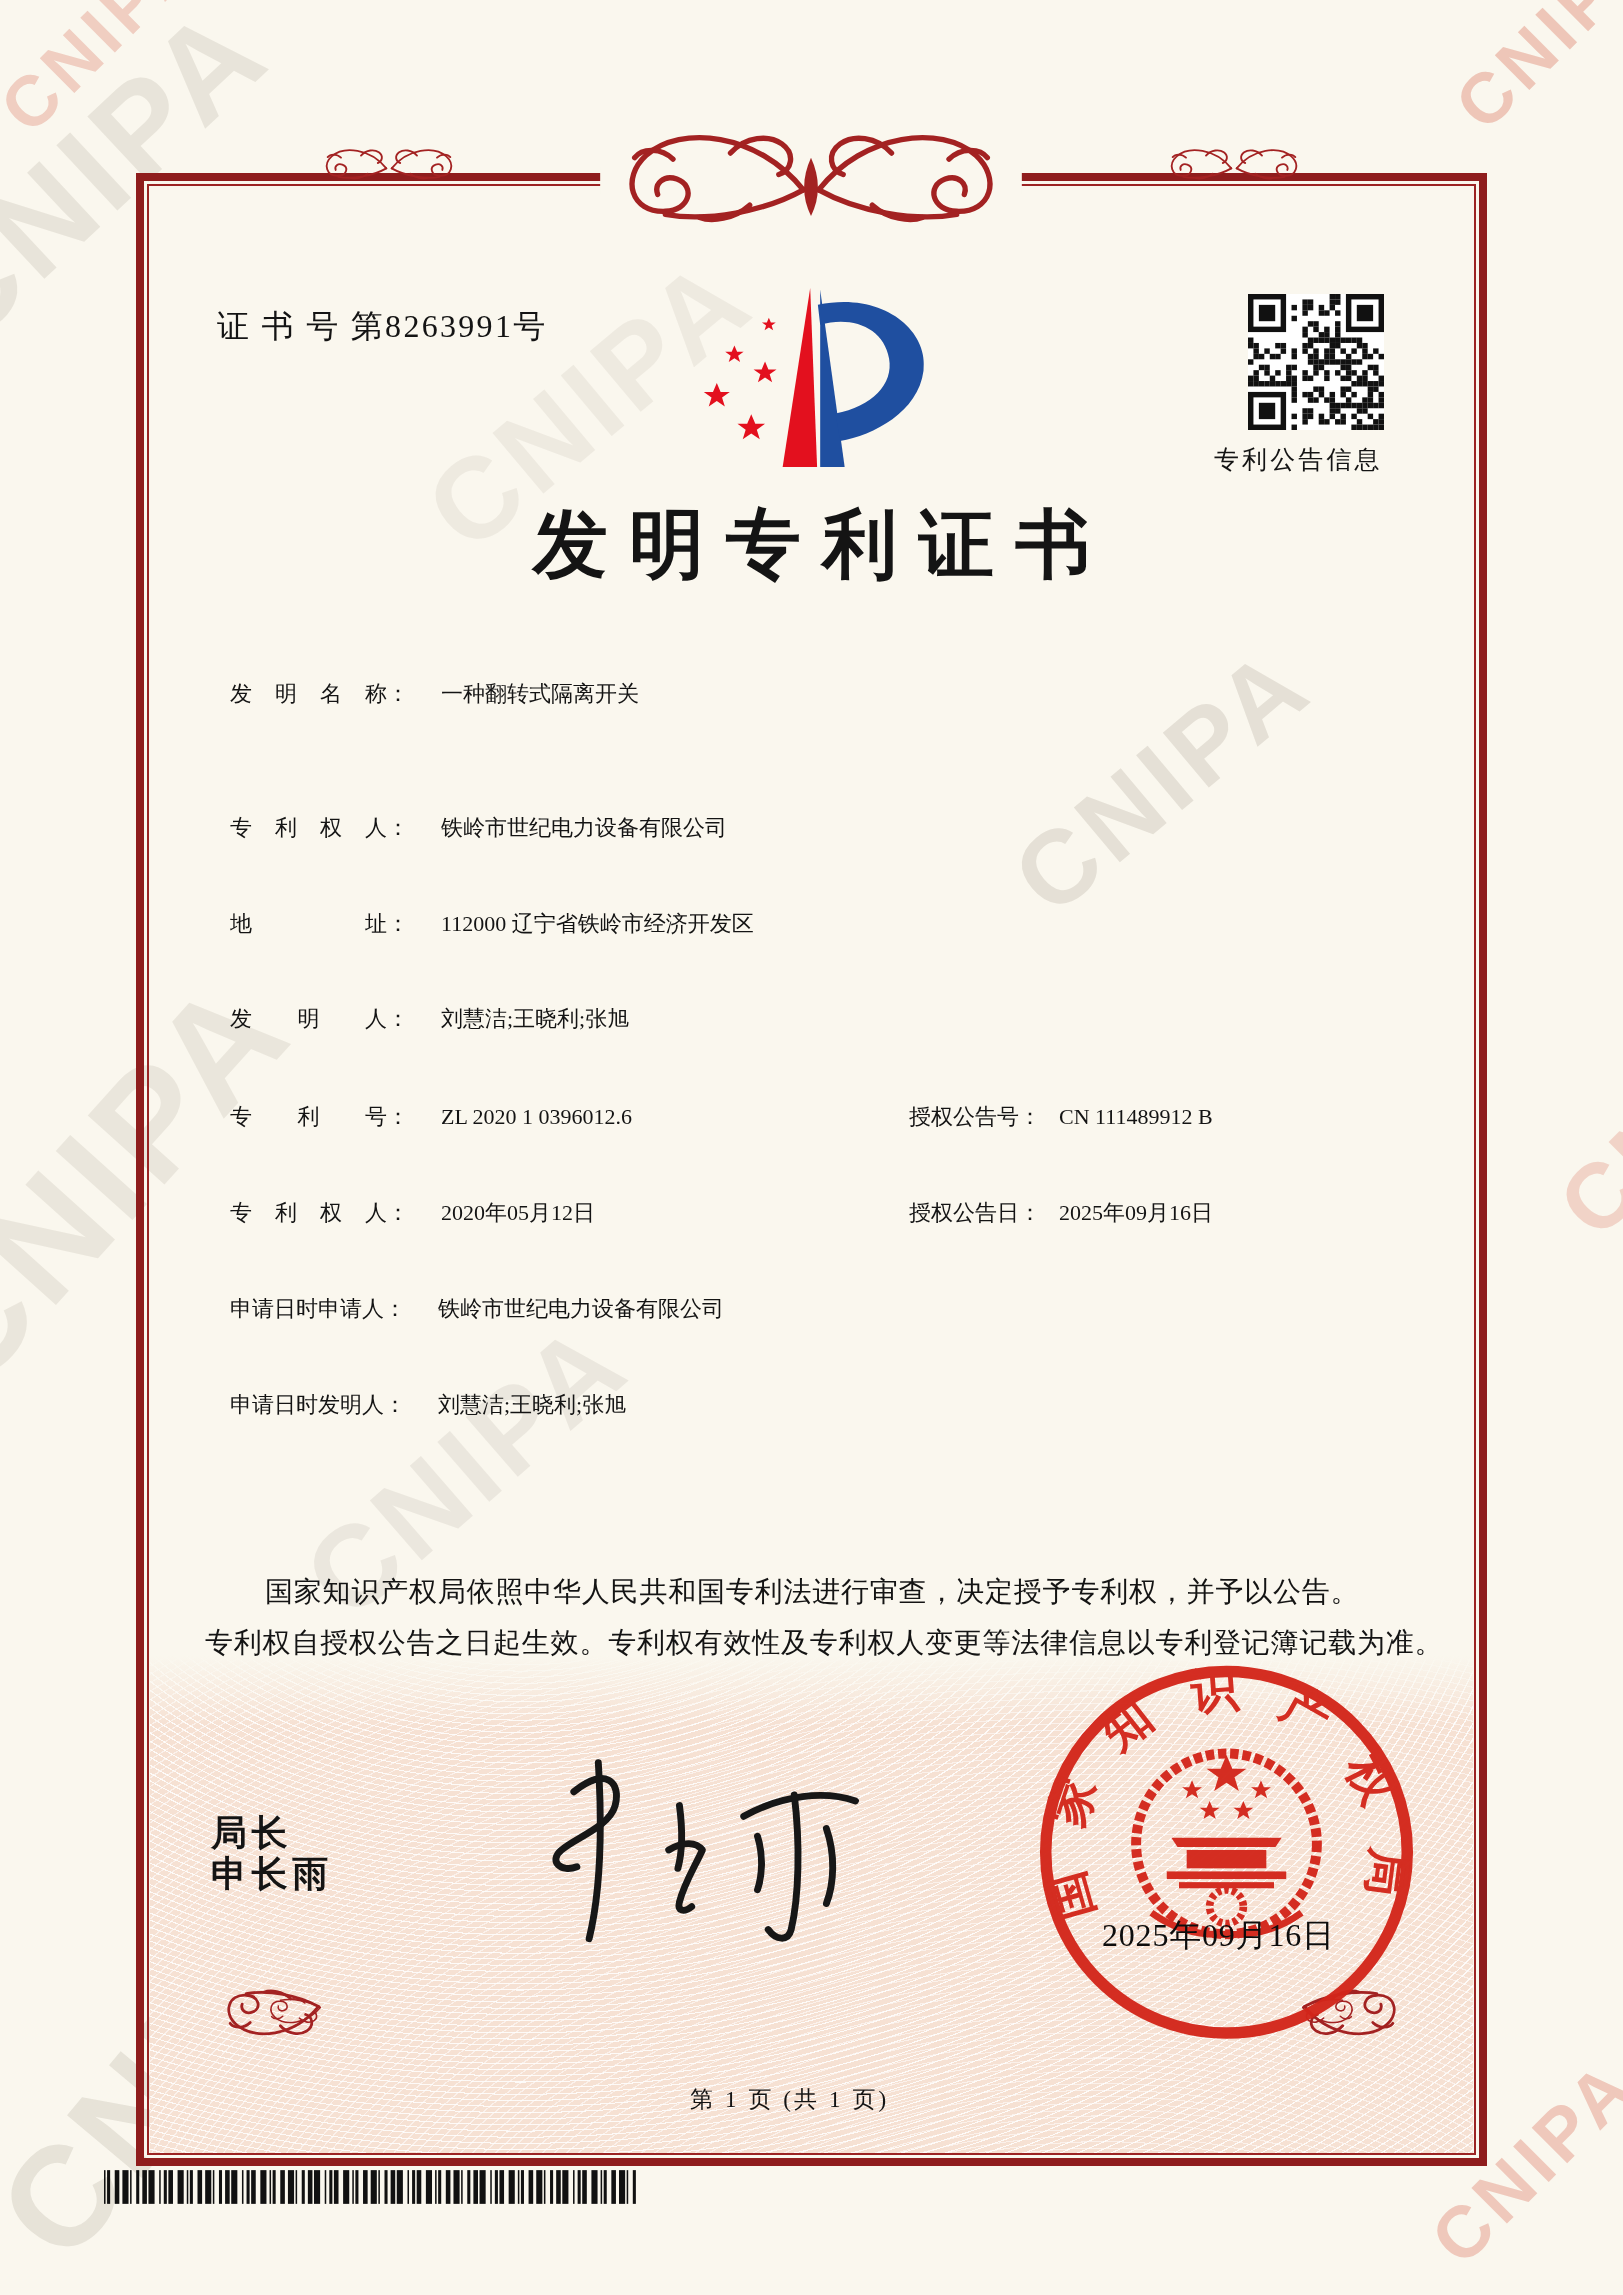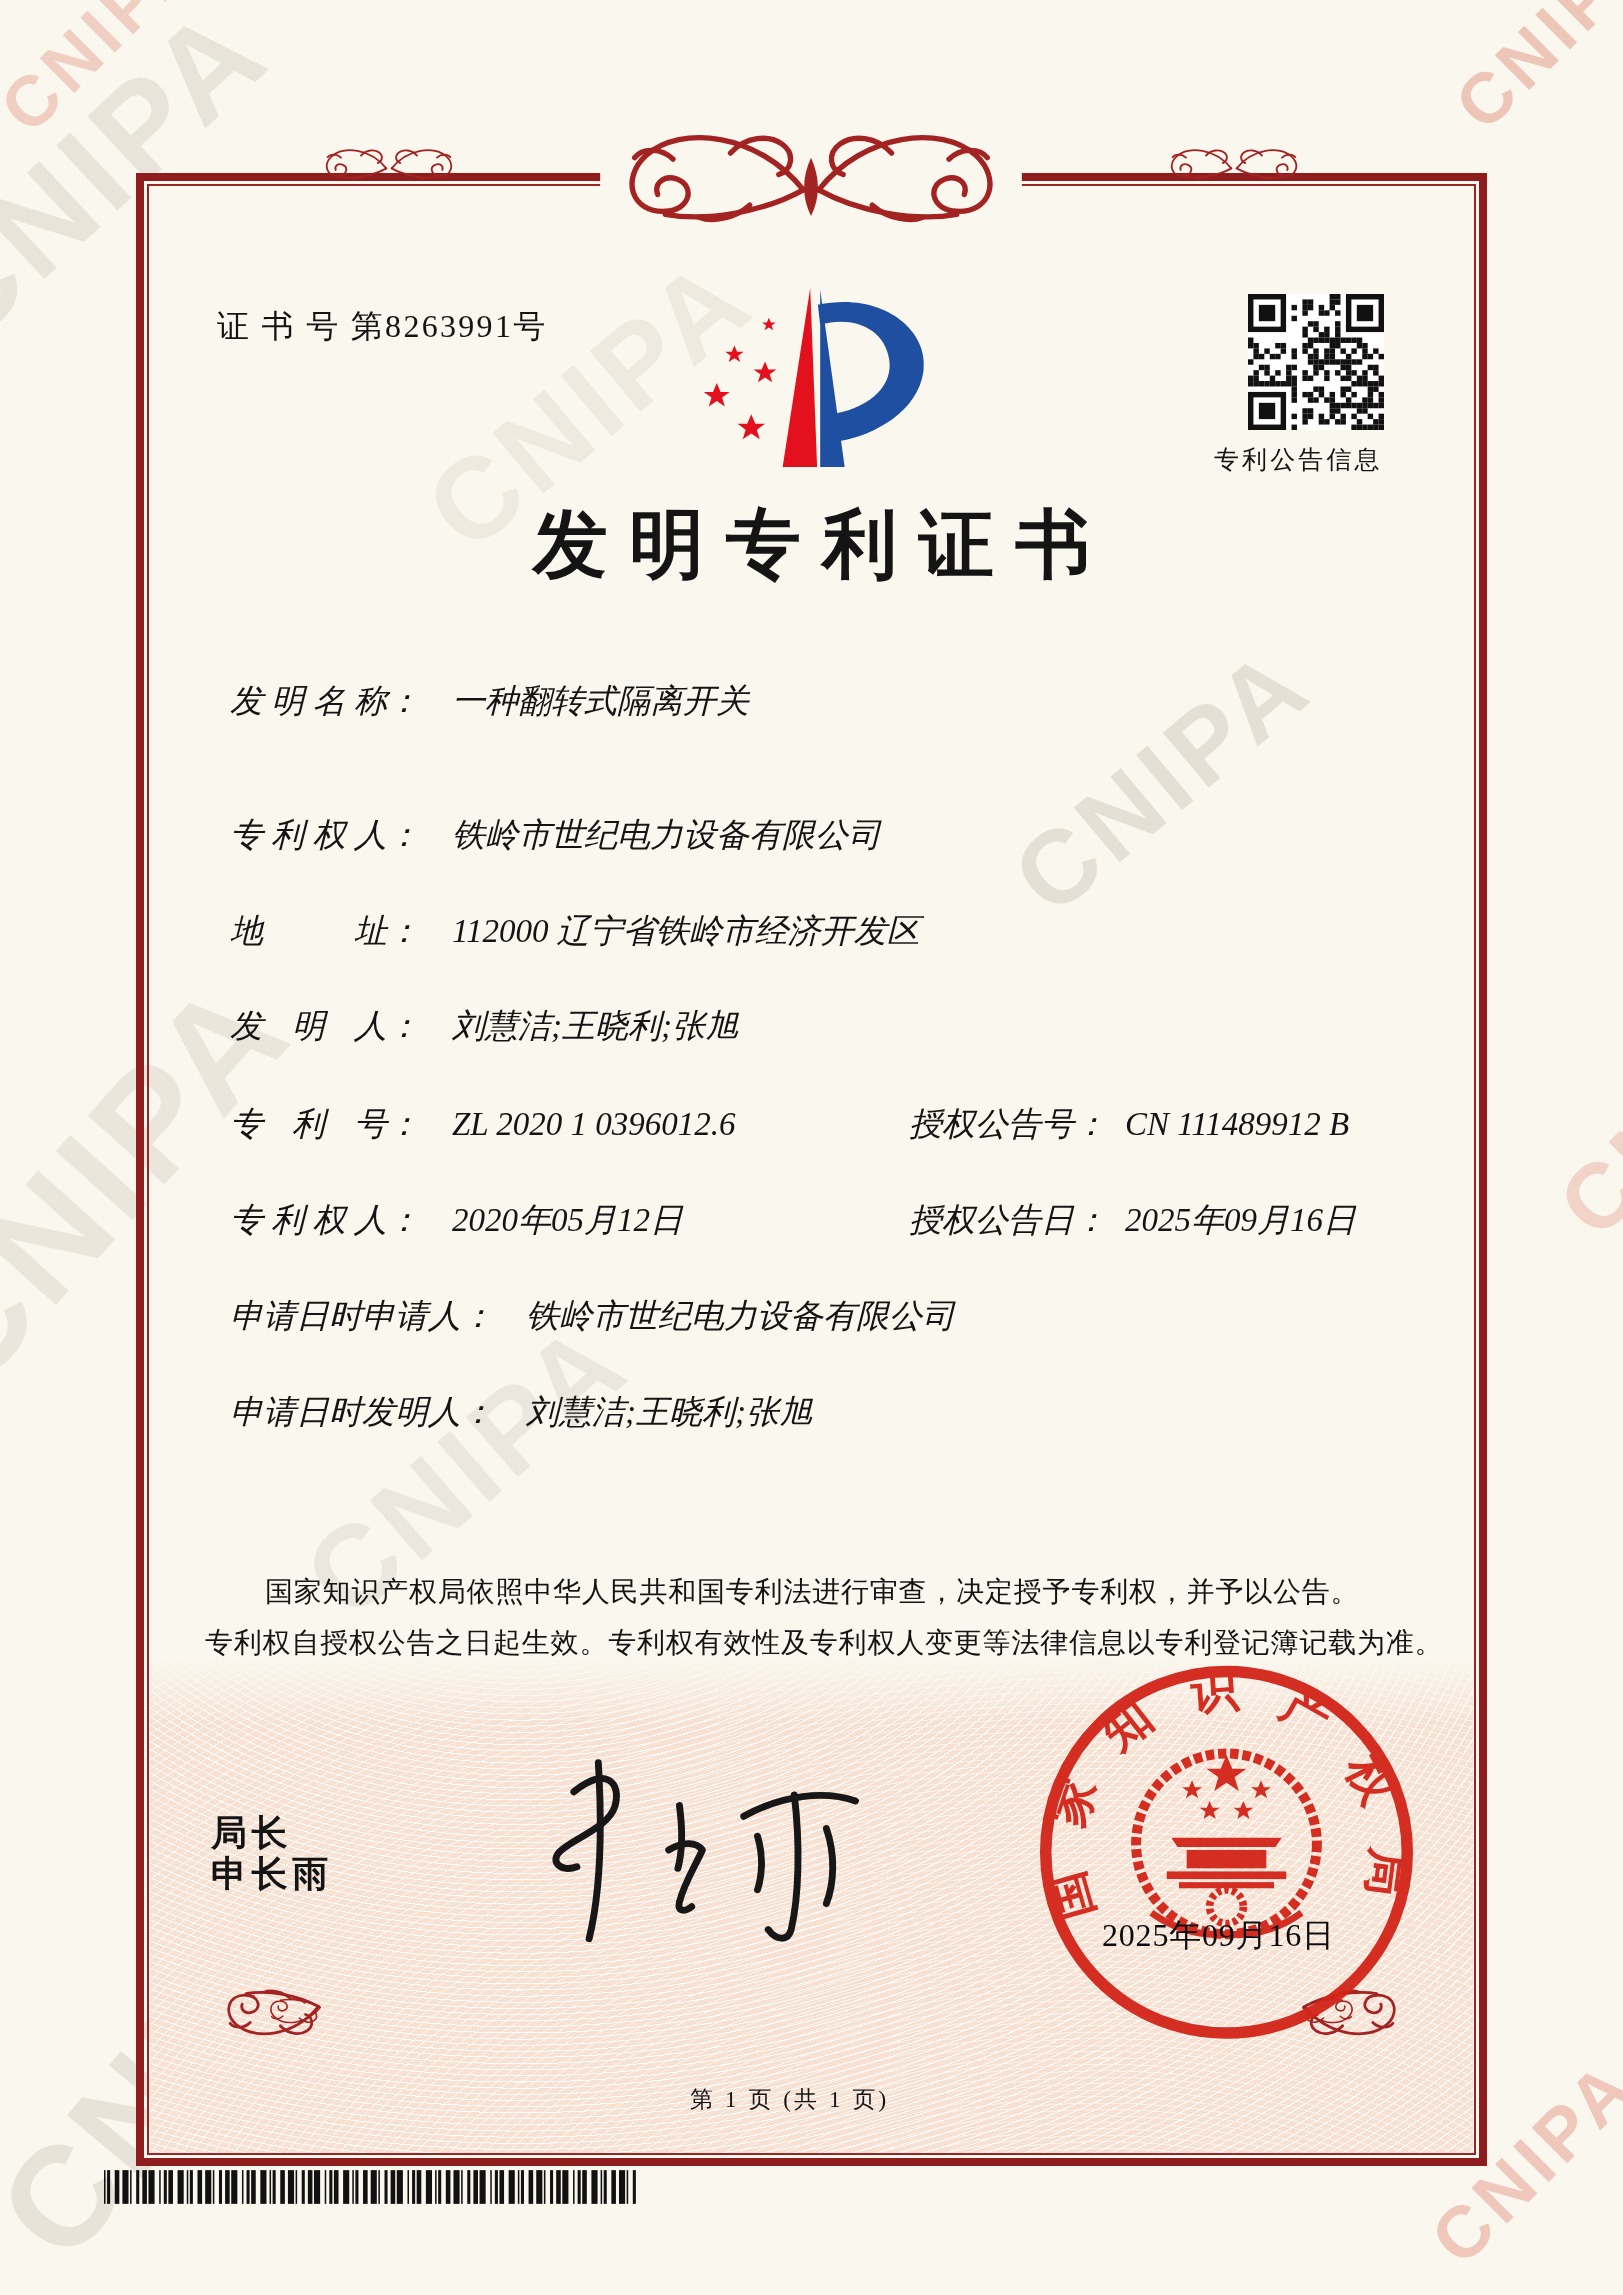--- a/index.html
+++ b/index.html
@@ -18,21 +18,21 @@
          background-color:#f6e1d3;
          background-image:
            repeating-radial-gradient(997px 728px at 28% -45%, rgba(255,255,255,0) 0 7px, rgba(255,255,255,.85) 7px 8.4px),
            repeating-radial-gradient(1150px 805px at 72% 165%, rgba(255,255,255,0) 0 7.7px, rgba(255,255,255,.55) 7.7px 9.2px);}
   .waves:before{content:"";position:absolute;left:0;right:0;top:0;height:69px;
                 background:linear-gradient(#faf7ee, rgba(250,247,238,0));}
   
   .certno{left:217px;top:305px;font-size:32px;letter-spacing:2.3px;z-index:7;}
   .title{left:0;top:495px;width:1623px;text-align:center;font-size:75px;font-weight:bold;
          letter-spacing:21.5px;text-indent:21.5px;z-index:7;}
-  .row{font-size:33px;white-space:nowrap;z-index:7;font-style:italic;}
+  .row{font-size:22px;white-space:nowrap;z-index:7;}
   .lbl{display:inline-block;width:157px;text-align:justify;text-align-last:justify;}
   .lbl-wide{display:inline-block;}
   .colon{display:inline-block;}
   .val{margin-left:32px;}
   .val-tight{margin-left:18px;}
   .para{font-size:28px;letter-spacing:0.8px;z-index:7;white-space:nowrap;}
   .officer{font-size:36px;font-family:"Liberation Sans","DejaVu Sans",sans-serif;
            font-weight:bold;z-index:7;letter-spacing:4.6px;}
   .qr-label{font-size:25px;letter-spacing:3.1px;z-index:7;text-align:right;}
   .seal-date{font-size:32px;letter-spacing:0.8px;color:#0d0d0d;z-index:9;}

